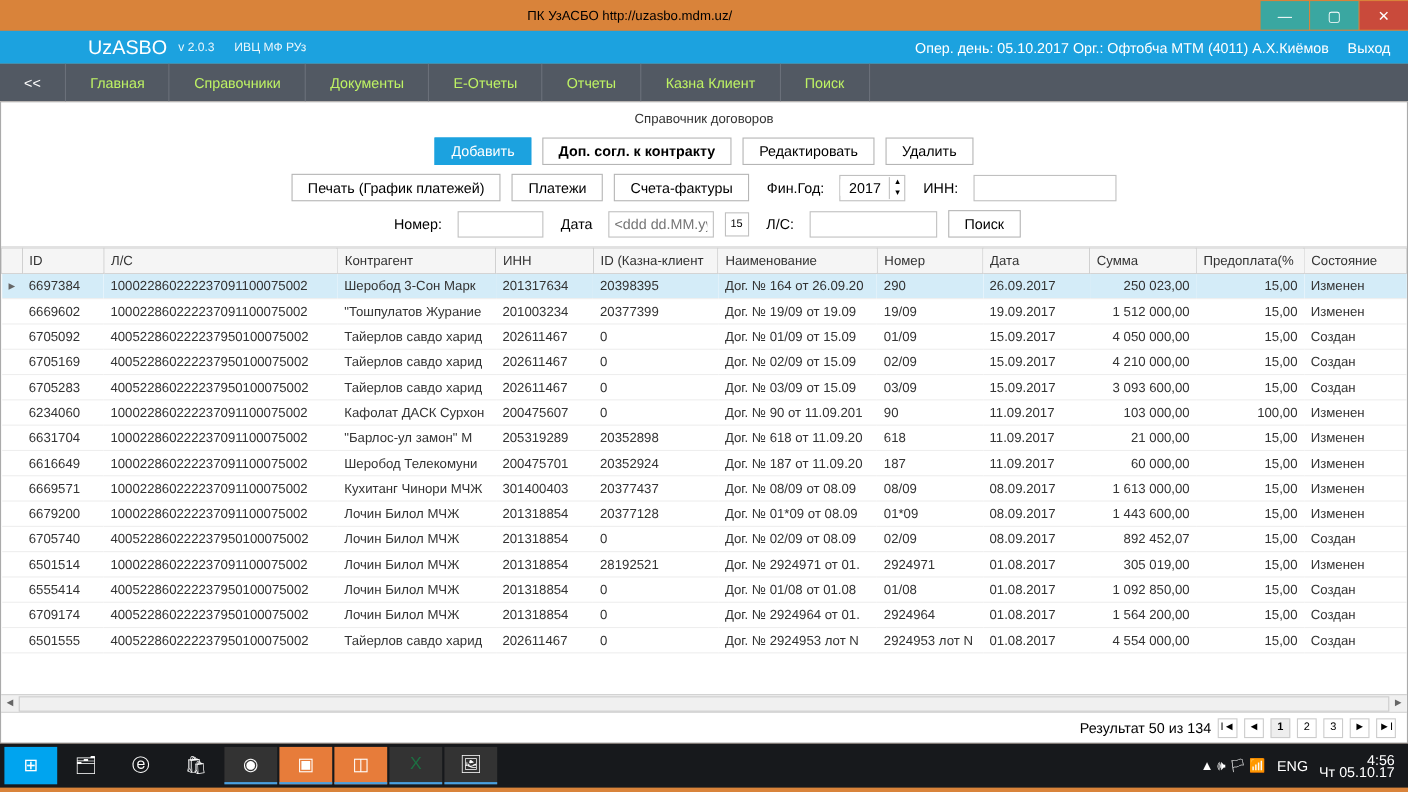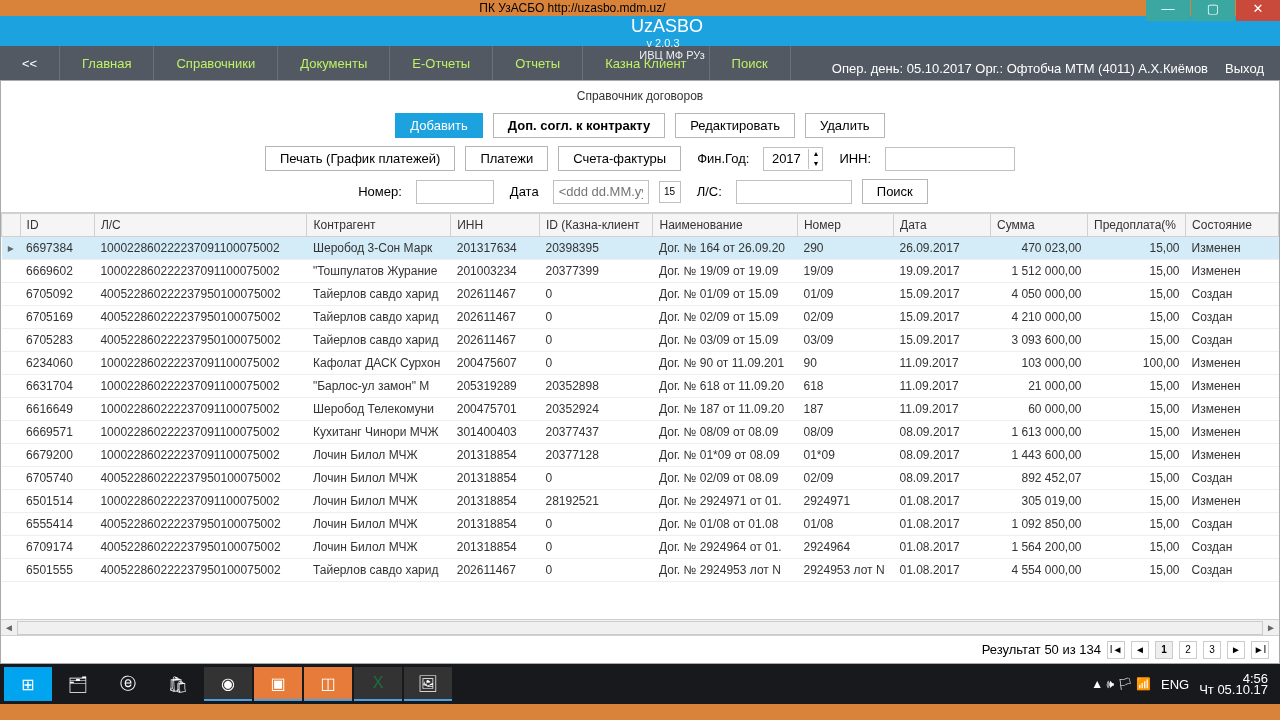--- a/index.html
+++ b/index.html
@@ -1,22 +1,22 @@
 <!DOCTYPE html>
 <html><head>
 <meta charset="utf-8">
 <style>
 * { margin:0; padding:0; box-sizing:border-box; font-family:"Segoe UI",Tahoma,sans-serif; font-size:13px; }
 body { background:#d9833a; width:1280px; height:720px; overflow:hidden; }
-.title-bar { height:16px; background:#d9833a; display:flex; align-items:center; color:#000; }
+.title-bar { height:28px; background:#d9833a; display:flex; align-items:center; color:#000; }
 .title-text { flex:1; text-align:center; font-size:12px; }
 .win-controls { display:flex; }
 .win-btn { width:44px; height:26px; display:flex; align-items:center; justify-content:center; color:#fff; background:#3aa7a1; margin-left:1px; }
 .win-btn.close { background:#c94a3b; }
-.app-header { height:30px; background:#1ca2df; display:flex; align-items:center; padding:0 16px 0 80px; color:#fff;flex-direction:column; }
+.app-header { height:30px; background:#1ca2df; display:flex; align-items:center; padding:0 16px 0 80px; color:#fff; }
 .brand { font-size:18px; font-weight:400; margin-right:10px; }
 .ver { font-size:11px; margin-right:18px; opacity:.9; }
 .ivc { font-size:11px; opacity:.9; }
 .header-right { margin-left:auto; font-size:11px; }
 .exit { margin-left:14px; }
 .nav-bar { height:34px; background:#525963; display:flex; align-items:stretch; }
 .nav-back { width:60px; display:flex; align-items:center; justify-content:center; color:#fff; border-right:1px solid #6a707a; }
 .nav-item { padding:0 22px; display:flex; align-items:center; color:#bef264; border-right:1px solid #6a707a; cursor:pointer; }
 .main { background:#fff; height:584px; border:1px solid #aaa; display:flex; flex-direction:column; }
 .page-title { text-align:center; font-size:12px; padding:8px 0 10px; color:#333; }
@@ -144,21 +144,21 @@
           <tr class="selected">
             <td class="row-indicator">▸</td>
             <td class="col-id">6697384</td>
             <td class="col-ls">100022860222237091100075002</td>
             <td class="col-ka">Шеробод 3-Сон Марк</td>
             <td class="col-inn">201317634</td>
             <td class="col-kk">20398395</td>
             <td class="col-nm">Дог. № 164 от 26.09.20</td>
             <td class="col-no">290</td>
             <td class="col-dt">26.09.2017</td>
-            <td class="col-sum num">470 023,00</td>
+            <td class="col-sum num">250 023,00</td>
             <td class="col-pp num">15,00</td>
             <td class="col-st">Изменен</td>
           </tr>
           <tr>
             <td class="row-indicator"></td>
             <td class="col-id">6669602</td>
             <td class="col-ls">100022860222237091100075002</td>
             <td class="col-ka">"Тошпулатов Журание</td>
             <td class="col-inn">201003234</td>
             <td class="col-kk">20377399</td>

